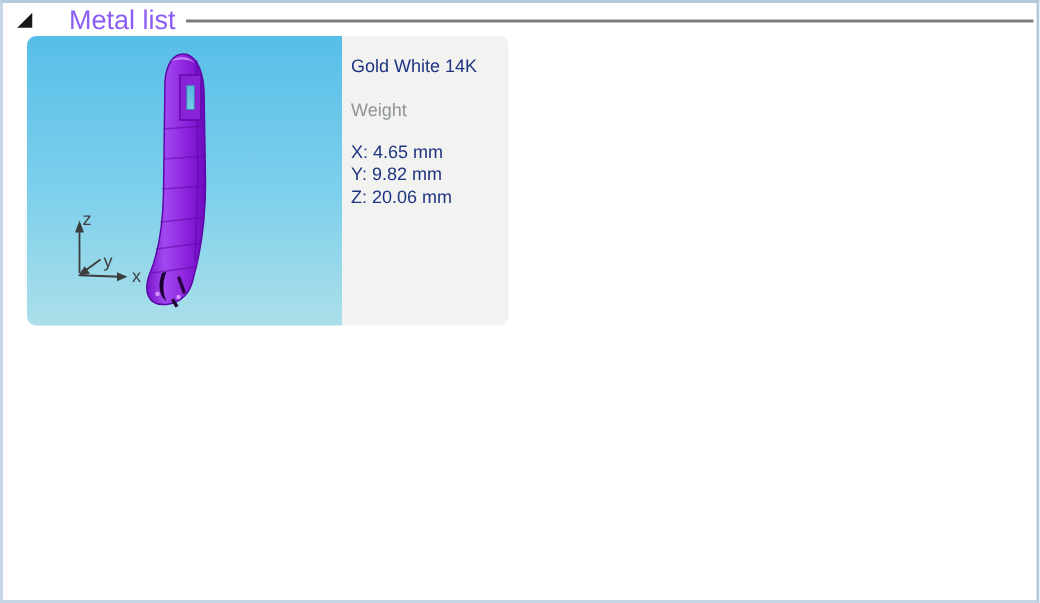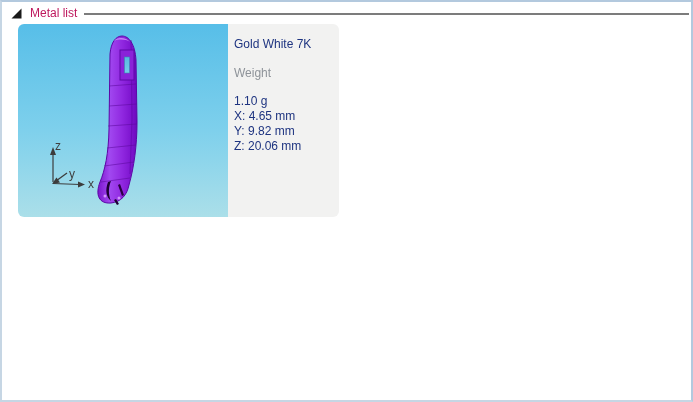--- a/index.html
+++ b/index.html
@@ -20,23 +20,23 @@
     height: 22px;
     padding-left: 9px;
   }
   .collapse-icon {
     width: 11px; height: 11px;
     display: inline-block;
     flex: 0 0 auto;
     cursor: pointer;
   }
   .group-title {
-    font-size: 12px;
-    color: #be185d;
-    margin-left: 8px;
+    font-size: 18px;
+    color: #8b5cf6;
+    margin-left: 24px;
     margin-right: 7px;
     white-space: nowrap;
   }
   .group-line {
     flex: 1 1 auto;
     height: 2px;
     background: #7c7c7c;
     margin-right: 2px;
     margin-top: 1px;
   }
@@ -148,22 +148,21 @@
         </g>
         <g font-size="12" fill="#3f3f3f" font-family="Liberation Sans, sans-serif">
           <text x="37" y="126">z</text>
           <text x="51" y="154">y</text>
           <text x="70" y="164">x</text>
         </g>
       </svg>
     </div>
 
     <div class="info-panel">
-      <div class="metal-name">Gold White 7K</div>
+      <div class="metal-name">Gold White 14K</div>
       <div class="muted-label weight-label">Weight</div>
-      <div class="weight-value">1.10 g</div>
       <div class="size-line">X: 4.65 mm</div>
       <div class="size-line">Y: 9.82 mm</div>
       <div class="size-line">Z: 20.06 mm</div>
     </div>
 
   </div>
 </div>
 
 </body></html>

